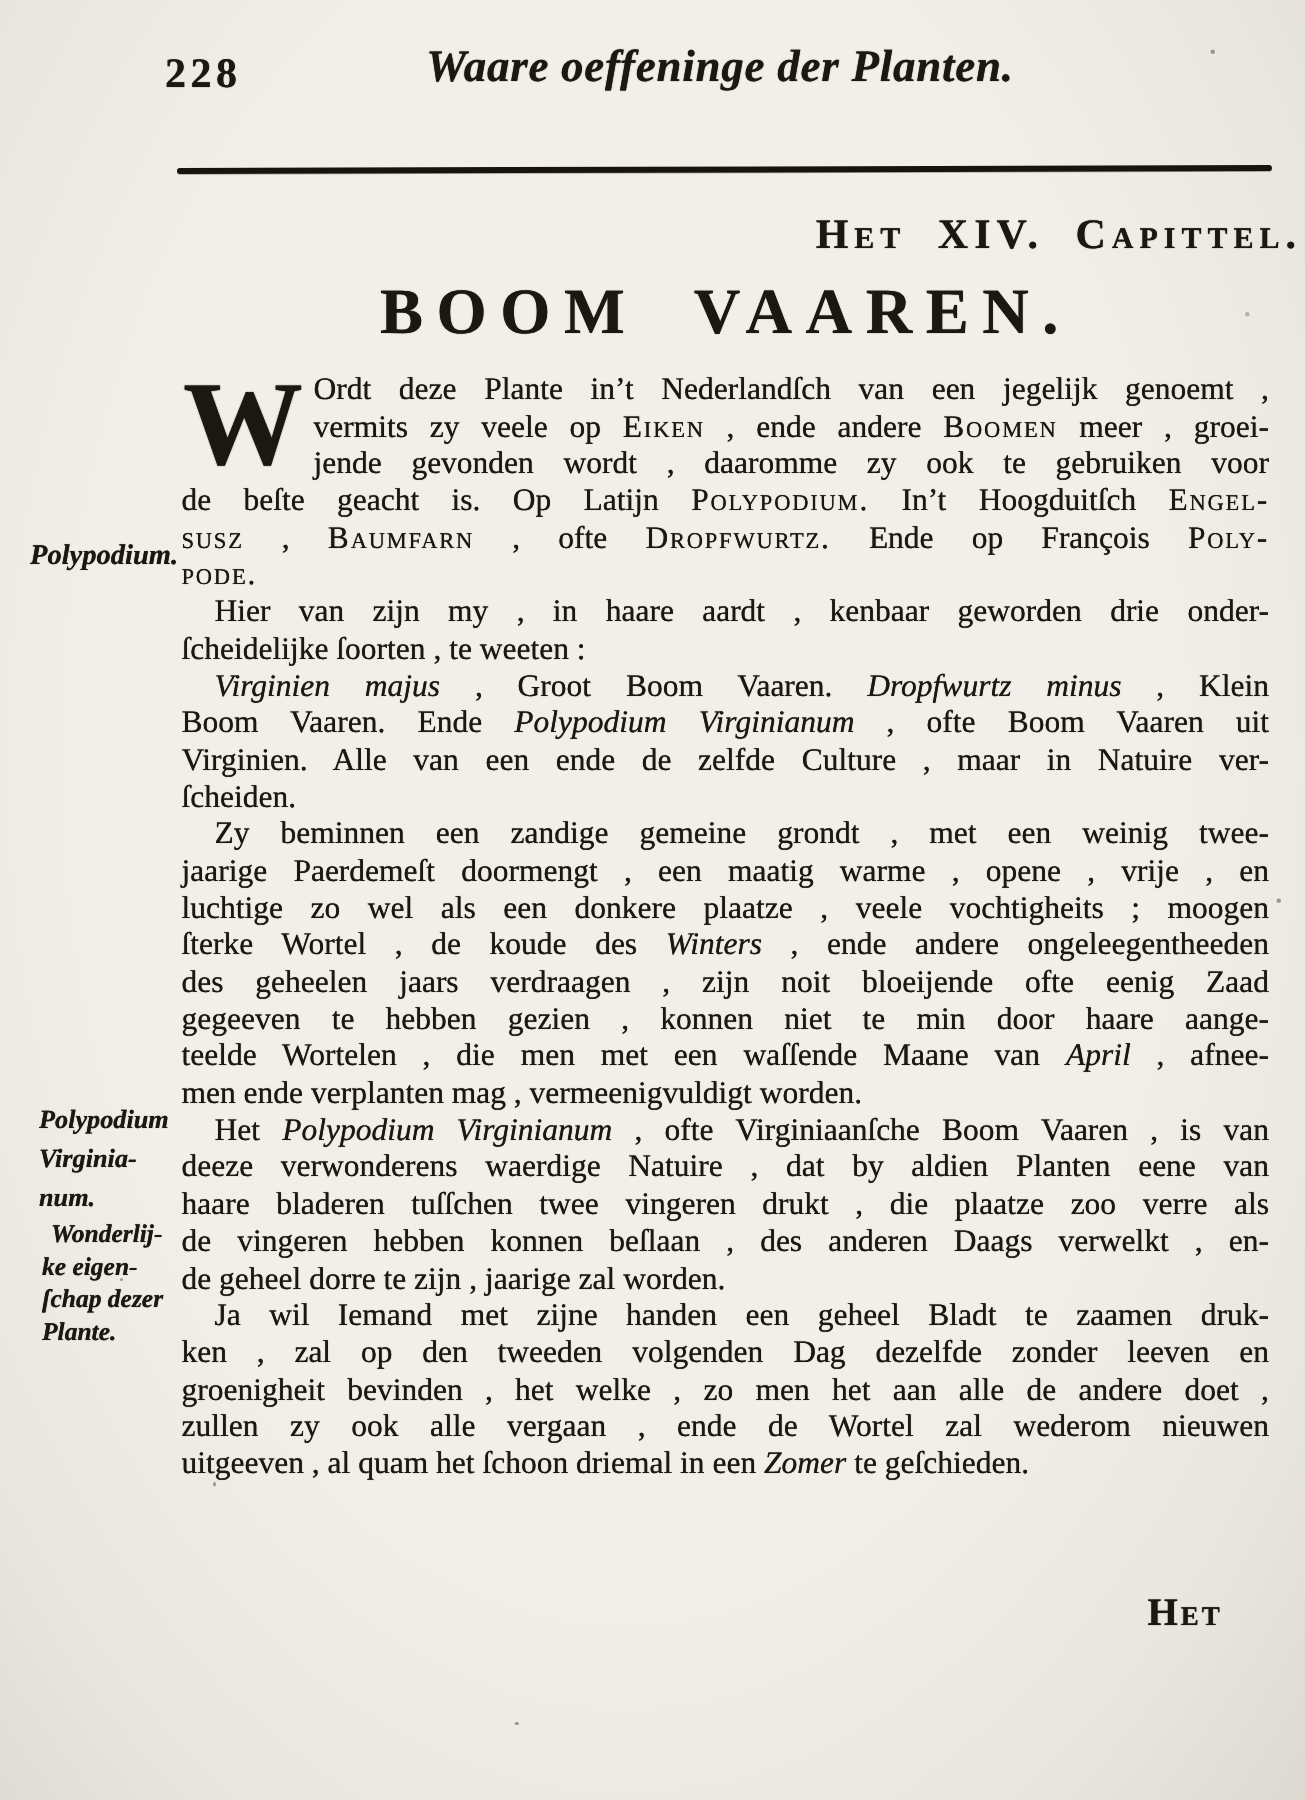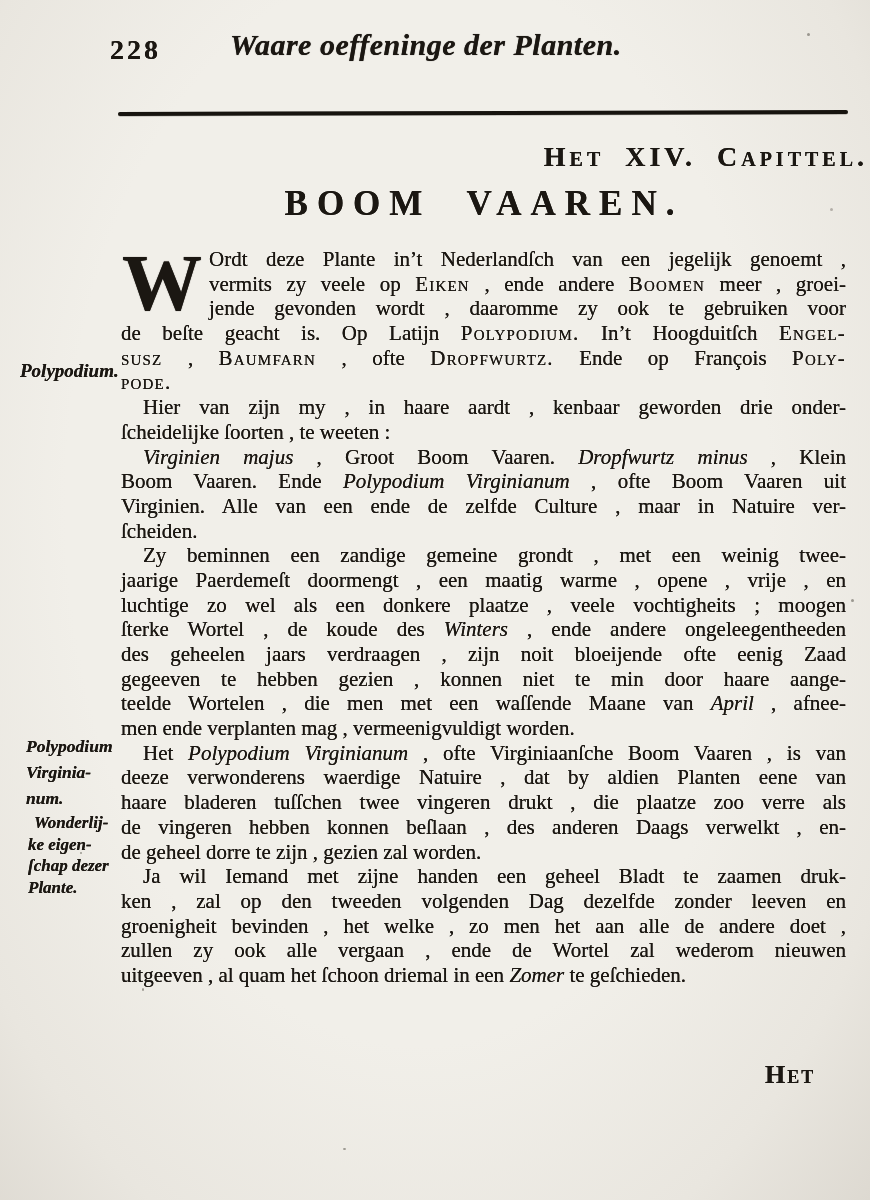--- a/index.html
+++ b/index.html
@@ -14,21 +14,21 @@
   }
   .page *{box-sizing:border-box;}
 
   .page-number{
     position:absolute;left:110px;top:34px;
     font-size:28px;font-weight:700;letter-spacing:3px;
     text-shadow:0 0 .6px currentColor;
   }
   .running-header{
     position:absolute;left:230px;top:28px;width:500px;
-    text-align:left;
+    text-align:center;
     font-style:italic;font-weight:700;font-size:30px;
     letter-spacing:.5px;
     text-shadow:0 0 .7px currentColor;
   }
   .rule{
     position:absolute;left:118px;top:111px;width:730px;height:3.5px;
     background:#17140f;border-radius:2px;
     transform:rotate(-.15deg);
     box-shadow:0 .5px 0 rgba(23,20,15,.35);
   }
@@ -36,21 +36,21 @@
     position:absolute;left:100px;top:141px;width:768px;
     text-align:right;
     font-variant:small-caps;
     font-size:28px;font-weight:600;
     letter-spacing:4px;word-spacing:10px;
     text-shadow:0 0 .6px currentColor;
   }
   .chapter-title{
     position:absolute;left:100px;top:184px;width:768px;
     text-align:center;
-    font-size:35px;font-weight:600;
+    font-size:43px;font-weight:600;
     letter-spacing:9px;word-spacing:18px;
     text-shadow:0 0 .6px currentColor;
   }
 
   .body-column{
     position:absolute;left:121px;top:247px;width:725px;
     font-size:21px;line-height:24.7px;
     text-shadow:0 0 .45px currentColor;
   }
   .para{margin:0;}
@@ -154,21 +154,21 @@
         <div class="line"><span>des geheelen jaars verdraagen , zijn noit bloeijende ofte eenig Zaad</span></div>
         <div class="line"><span>gegeeven te hebben gezien , konnen niet te min door haare aange-</span></div>
         <div class="line"><span>teelde Wortelen , die men met een waſſende Maane van </span><span class="it">April</span><span> , afnee-</span></div>
         <div class="line nl"><span>men ende verplanten mag , vermeenigvuldigt worden.</span></div>
       </div>
       <div class="para">
         <div class="line ind"><span>Het </span><span class="it">Polypodium Virginianum</span><span> , ofte Virginiaanſche Boom Vaaren , is van</span></div>
         <div class="line"><span>deeze verwonderens waerdige Natuire , dat by aldien Planten eene van</span></div>
         <div class="line"><span>haare bladeren tuſſchen twee vingeren drukt , die plaatze zoo verre als</span></div>
         <div class="line"><span>de vingeren hebben konnen beſlaan , des anderen Daags verwelkt , en-</span></div>
-        <div class="line nl"><span>de geheel dorre te zijn , gezien zal worden.</span></div>
+        <div class="line nl"><span>de geheel dorre te zijn , jaarige zal worden.</span></div>
       </div>
       <div class="para">
         <div class="line ind"><span>Ja wil Iemand met zijne handen een geheel Bladt te zaamen druk-</span></div>
         <div class="line"><span>ken , zal op den tweeden volgenden Dag dezelfde zonder leeven en</span></div>
         <div class="line"><span>groenigheit bevinden , het welke , zo men het aan alle de andere doet ,</span></div>
         <div class="line"><span>zullen zy ook alle vergaan , ende de Wortel zal wederom nieuwen</span></div>
         <div class="line nl"><span>uitgeeven , al quam het ſchoon driemal in een </span><span class="it">Zomer</span><span> te geſchieden.</span></div>
       </div>
     </div>
 

